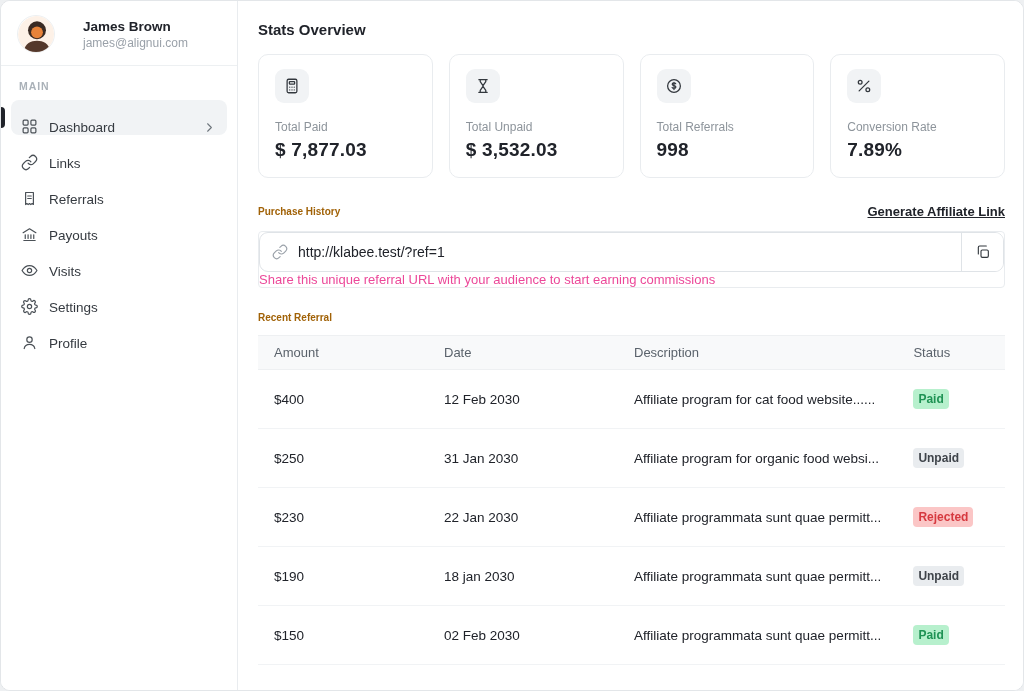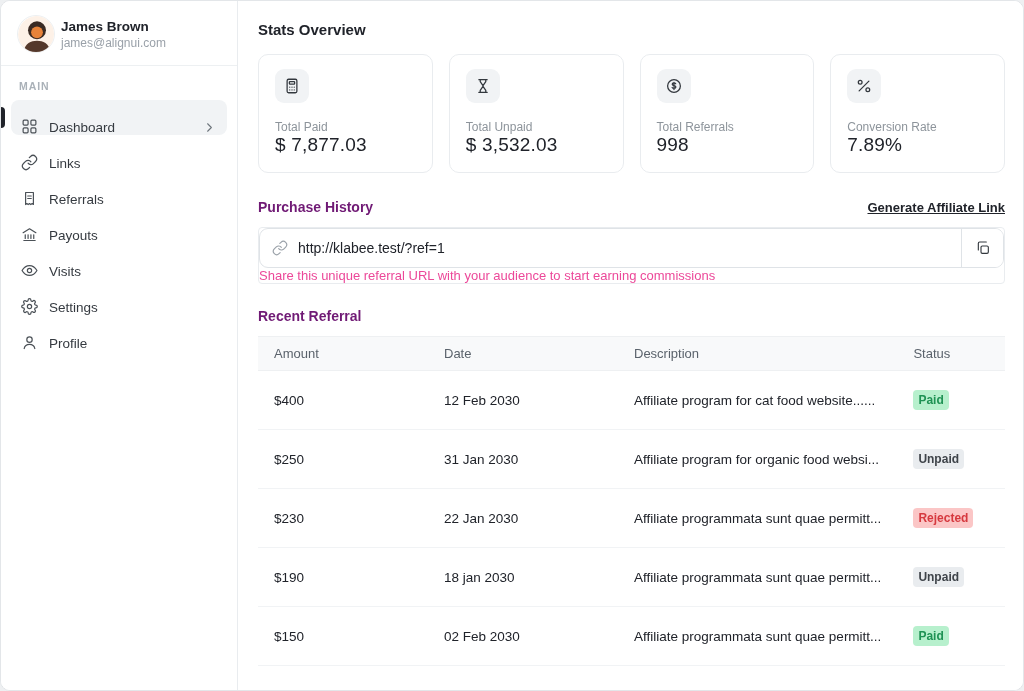--- a/index.html
+++ b/index.html
@@ -2,44 +2,44 @@
 <html><head>
 <meta charset="utf-8">
 <style>
   *{margin:0;padding:0;box-sizing:border-box}
   html,body{width:1024px;height:691px}
   body{background:#eef0f2;font-family:"Liberation Sans","DejaVu Sans",sans-serif;color:#20232a;overflow:hidden}
   .app{display:flex;width:1024px;height:691px;background:#fff;border:1px solid #e3e6e9;border-radius:10px;overflow:hidden}
 
   
   .sidebar{width:237px;flex:0 0 237px;border-right:1px solid #e9ecef;padding-top:10px;background:#fff}
-  .profile{display:flex;align-items:center;gap:6px;padding:4px 16px 12px;cursor:pointer}
+  .profile{display:flex;align-items:center;gap:28px;padding:4px 16px 12px;cursor:pointer}
   .avatar{width:38px;height:38px;border-radius:50%;overflow:hidden;flex:0 0 38px;border:1px solid #edf0f2}
   .user-name{font-size:13.5px;font-weight:700;color:#20232a}
   .user-email{font-size:12px;color:#9aa1a9;margin-top:2px}
   .sb-divider{border-top:1px solid #edf0f2}
   .section-label{font-size:10.5px;letter-spacing:.9px;color:#aab1b8;padding:14px 18px 8px;font-weight:700}
   .nav{display:flex;flex-direction:column;gap:1px;padding:0 10px}
   .nav-item{position:relative;display:flex;align-items:flex-end;gap:11px;height:35px;padding:0 10px;border-radius:8px;font-size:13.5px;color:#353a40;cursor:pointer}
   .nav-item .nicon{display:flex;color:#4b5157}
   .nav-item.active{background:#f1f3f5}
   .active-bar{position:absolute;left:-10px;top:7px;width:4px;height:21px;background:#20232a;border-radius:0 4px 4px 0}
   .chevron{margin-left:auto;display:flex;color:#6f767d}
 
   
   .main{flex:1;padding:18px 18px 0 20px;overflow:hidden;background:#fff}
   .stats-title{font-size:15px;font-weight:700;margin:2px 0 16px}
   .stats-row{display:grid;grid-template-columns:repeat(4,1fr);gap:16px}
   .stat-card{border:1px solid #e9ecef;border-radius:10px;padding:14px 16px 16px;background:#fff}
   .icon-box{width:34px;height:34px;border-radius:9px;background:#f1f3f5;display:flex;align-items:center;justify-content:center;color:#33383e}
   .stat-label{font-size:12px;color:#8d949b;margin-top:17px}
-  .stat-value{font-size:19px;font-weight:400;letter-spacing:.2px}
+  .stat-value{font-size:19px;font-weight:700;margin-top:5px;letter-spacing:.2px}
 
   .ph-header{display:flex;align-items:center;justify-content:space-between;margin-top:26px}
-  .sec-title{font-size:14px;font-weight:700;color:#701a75}
+  .sec-title{font-size:10px;font-weight:700;color:#a16207}
   .gen-link{font-size:13px;font-weight:700;color:#20232a;text-decoration:underline;cursor:pointer}
 
   .url-card{border:1px solid #e9ecef;border-radius:4px;padding:0;margin-top:12px}
   .url-row{display:flex;align-items:center;border:1px solid #dfe3e7;border-radius:9px;height:40px;overflow:hidden;cursor:text}
   .url-link-icon{display:flex;color:#9aa1a9;padding:0 10px 0 12px}
   .url-text{font-size:14px;color:#20232a;flex:1}
   .copy-btn{width:42px;align-self:stretch;border:none;border-left:1px solid #dfe3e7;background:#fff;display:flex;align-items:center;justify-content:center;color:#33383e;cursor:pointer}
   .helper{font-size:13px;color:#ec4899;}
 
   .rr-title{margin-top:24px}

